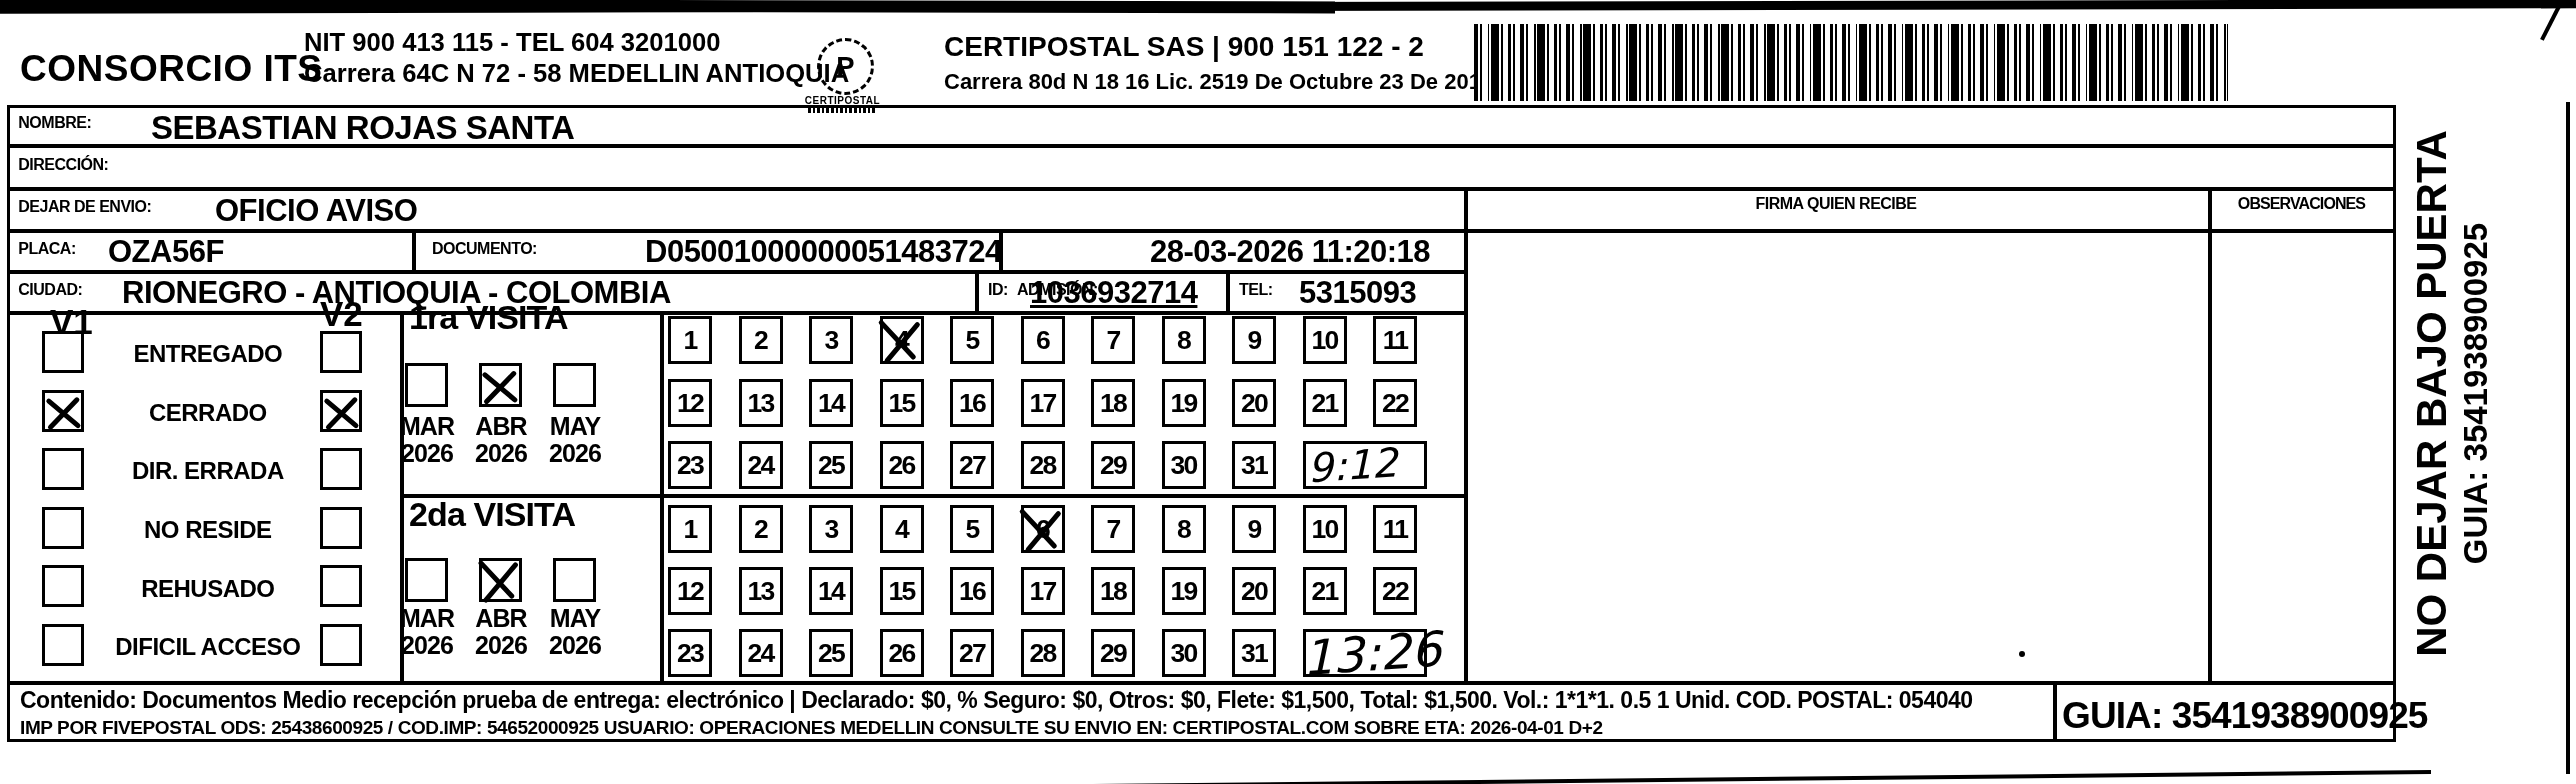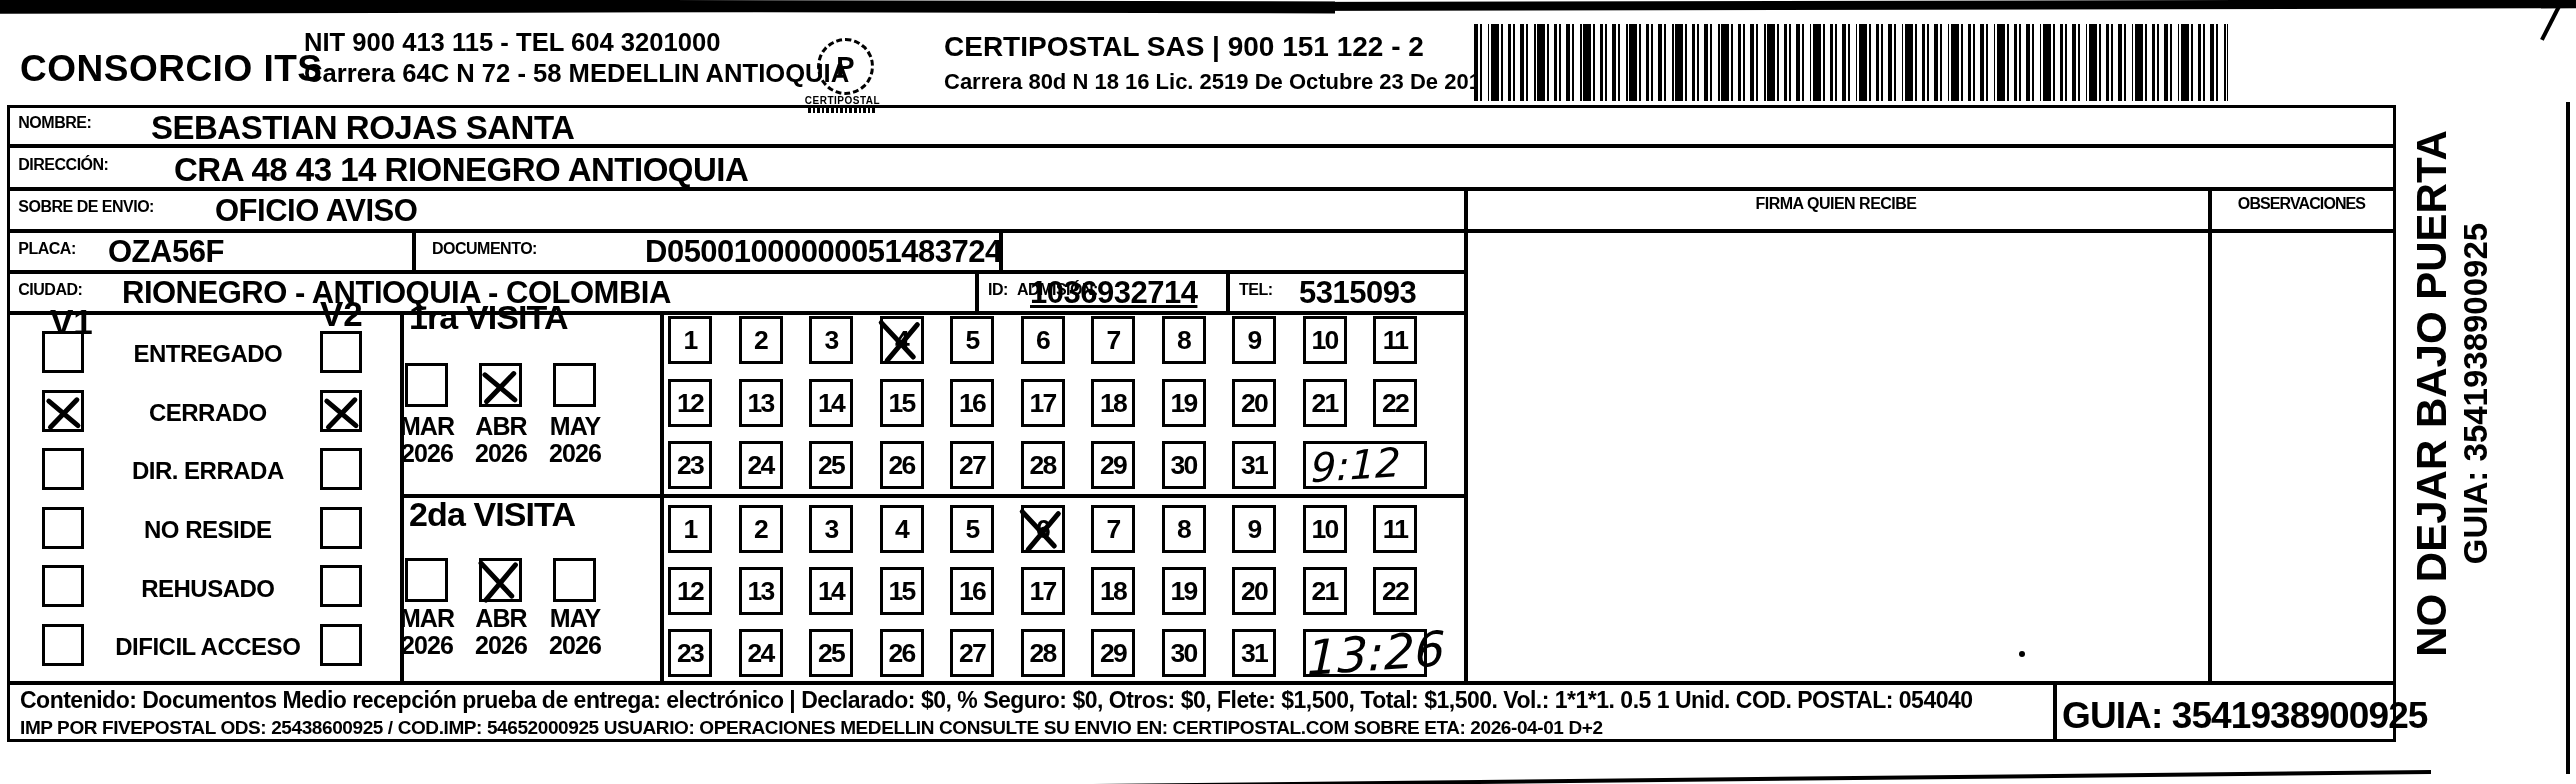--- a/index.html
+++ b/index.html
@@ -109,30 +109,30 @@
   <div class="vline" style="left:1464px;top:187px;height:497px;"></div>
   <div class="vline" style="left:2208px;top:187px;height:497px;"></div>
   <div class="vline" style="left:400px;top:311px;height:374px;"></div>
   <div class="vline" style="left:660px;top:311px;height:374px;"></div>
   <div class="vline" style="left:2053px;top:681px;height:61px;"></div>
 
   <div class="lbl" style="left:18.3px;top:114px;">NOMBRE:</div>
   <div class="val big" style="left:151px;top:109px;">SEBASTIAN ROJAS SANTA</div>
 
   <div class="lbl" style="left:18.3px;top:156px;">DIRECCIÓN:</div>
-  <div class="val big" style="left:174px;top:151px;">CRA 48  43 14 RIONEGRO ANTIOQUIA</div>
-
-  <div class="lbl" style="left:18.3px;top:198px;">SOBRE DE ENVIO:</div>
+
+  <div class="lbl" style="left:18.3px;top:198px;">DEJAR DE ENVIO:</div>
   <div class="val" style="left:215px;top:193px;">OFICIO AVISO</div>
 
   <div class="lbl" style="left:18.3px;top:240px;">PLACA:</div>
   <div class="val" style="left:108px;top:234px;">OZA56F</div>
   <div class="lbl" style="left:432px;top:240px;">DOCUMENTO:</div>
   <div class="val" style="left:645px;top:234px;">D05001000000051483724</div>
   <div class="lbl" style="left:1017px;top:240px;margin-top:41px;">ADMISIÓN:</div>
+  <div class="val" style="left:1150px;top:234px;">28-03-2026 11:20:18</div>
 
   <div class="lbl" style="left:18.3px;top:281px;">CIUDAD:</div>
   <div class="val" style="left:122px;top:275px;">RIONEGRO - ANTIOQUIA - COLOMBIA</div>
   <div class="lbl" style="left:988px;top:281px;">ID:</div>
   <div class="val" style="left:1030px;top:275px;text-decoration:underline;">1036932714</div>
   <div class="lbl" style="left:1239px;top:281px;">TEL:</div>
   <div class="val" style="left:1299px;top:275px;">5315093</div>
 
   <div class="lbl" style="left:1464px;top:195px;width:744px;text-align:center;">FIRMA QUIEN RECIBE</div>
   <div class="lbl" style="left:2212px;top:195px;width:179px;text-align:center;letter-spacing:-0.9px;">OBSERVACIONES</div>

